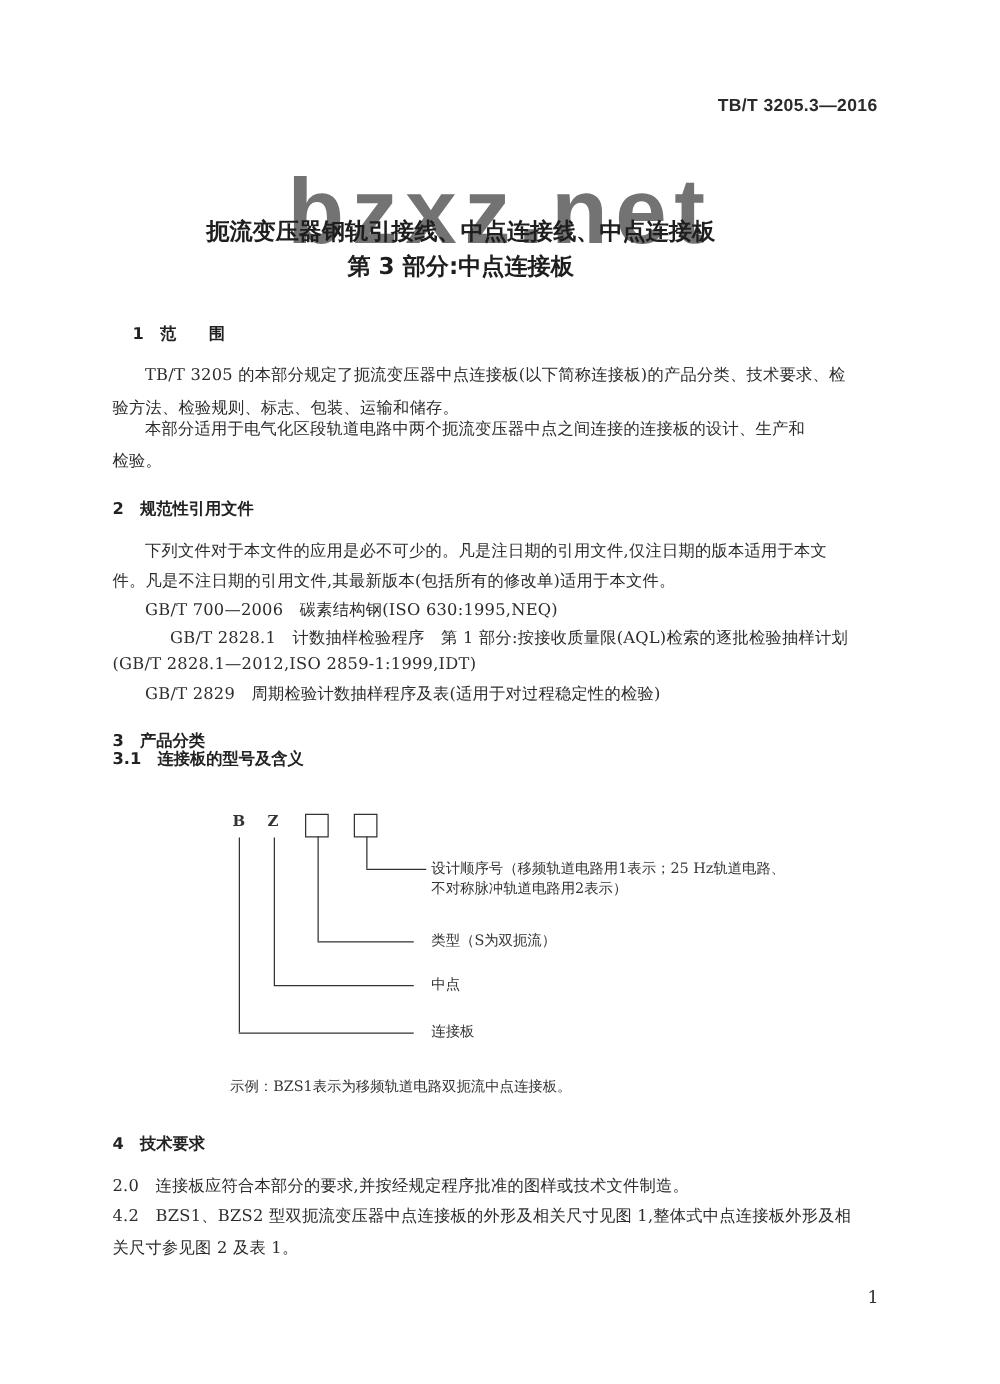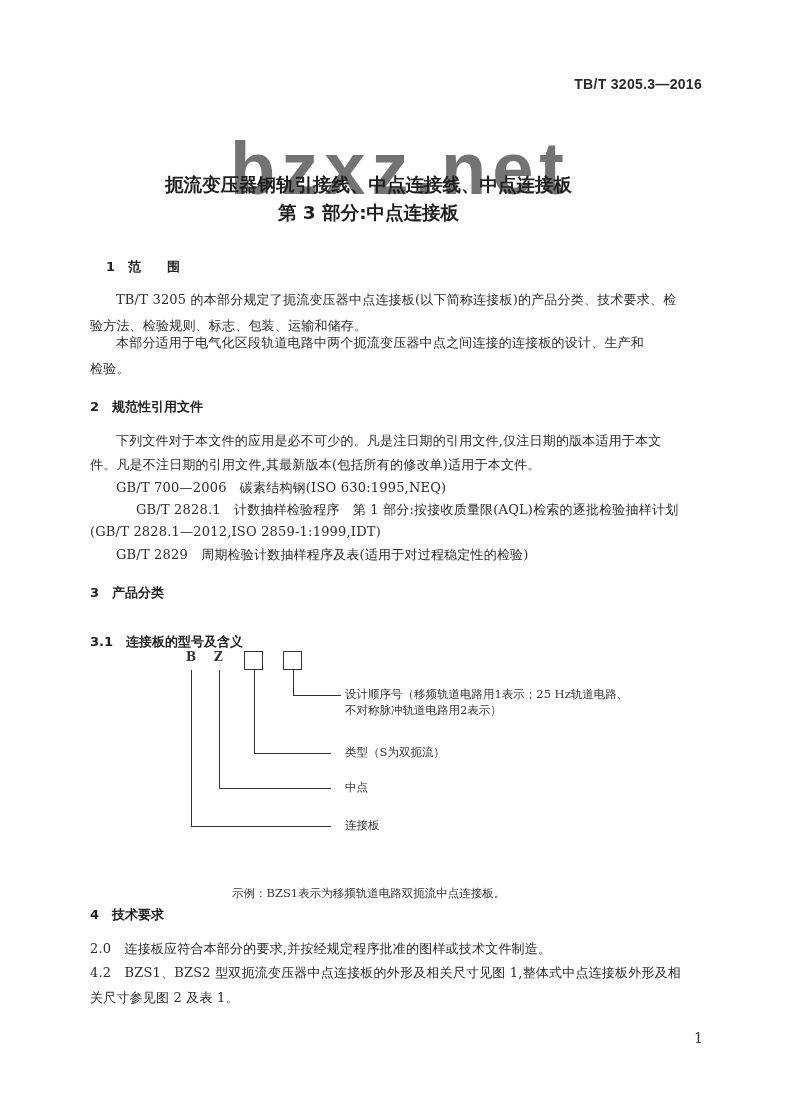--- a/index.html
+++ b/index.html
@@ -52,21 +52,21 @@
 
 <div class="abs h1" style="left:90px; top:398px;">2　规范性引用文件</div>
 <div class="abs p" style="left:116px; top:432px;">下列文件对于本文件的应用是必不可少的。凡是注日期的引用文件,仅注日期的版本适用于本文</div>
 <div class="abs p" style="left:90px; top:456px;">件。凡是不注日期的引用文件,其最新版本(包括所有的修改单)适用于本文件。</div>
 <div class="abs p" style="left:116px; top:479px;">GB/T 700—2006　碳素结构钢(ISO 630:1995,NEQ)</div>
 <div class="abs p" style="left:116px; top:501px;margin-left:20px;">GB/T 2828.1　计数抽样检验程序　第 1 部分:按接收质量限(AQL)检索的逐批检验抽样计划</div>
 <div class="abs p" style="left:90px; top:524px;">(GB/T 2828.1—2012,ISO 2859-1:1999,IDT)</div>
 <div class="abs p" style="left:116px; top:546px;">GB/T 2829　周期检验计数抽样程序及表(适用于对过程稳定性的检验)</div>
 
 <div class="abs h1" style="left:90px; top:584px;">3　产品分类</div>
-<div class="abs h1" style="left:90px; top:633px;text-align:center;">3.1　连接板的型号及含义</div>
+<div class="abs h1" style="left:90px; top:598px;text-align:center;">3.1　连接板的型号及含义</div>
 
 <div>
   <div class="abs diag-letter" style="left:186px; top:650px;">B</div>
   <div class="abs diag-letter" style="left:214px; top:650px;">Z</div>
   <div class="box" style="left:244px; top:651px;"></div>
   <div class="box" style="left:283px; top:651px;"></div>
 
   <div class="vl" style="left:191px; top:670px; height:156px;"></div>
   <div class="hl" style="left:191px; top:826px; width:140px;"></div>
 
@@ -79,20 +79,20 @@
   <div class="vl" style="left:293px; top:669px; height:26px;"></div>
   <div class="hl" style="left:293px; top:695px; width:48px;"></div>
 
   <div class="abs diag-txt" style="left:345px; top:687px;">设计顺序号（移频轨道电路用1表示；25 Hz轨道电路、</div>
   <div class="abs diag-txt" style="left:345px; top:703px;">不对称脉冲轨道电路用2表示）</div>
   <div class="abs diag-txt" style="left:345px; top:745px;">类型（S为双扼流）</div>
   <div class="abs diag-txt" style="left:345px; top:780px;">中点</div>
   <div class="abs diag-txt" style="left:345px; top:818px;">连接板</div>
 </div>
 
-<div class="abs diag-txt" style="left:184px; top:886px;margin-left:48px;">示例：BZS1表示为移频轨道电路双扼流中点连接板。</div>
+<div class="abs diag-txt" style="left:184px; top:862px;">示例：BZS1表示为移频轨道电路双扼流中点连接板。</div>
 
 <div class="abs h1" style="left:90px; top:906px;">4　技术要求</div>
 <div class="abs p" style="left:90px; top:940px;">2.0　连接板应符合本部分的要求,并按经规定程序批准的图样或技术文件制造。</div>
 <div class="abs p" style="left:90px; top:964px;">4.2　BZS1、BZS2 型双扼流变压器中点连接板的外形及相关尺寸见图 1,整体式中点连接板外形及相</div>
 <div class="abs p" style="left:90px; top:989px;">关尺寸参见图 2 及表 1。</div>
 
 <div class="abs page-num" style="left:694px; top:1030px;">1</div>
 
 </body></html>

